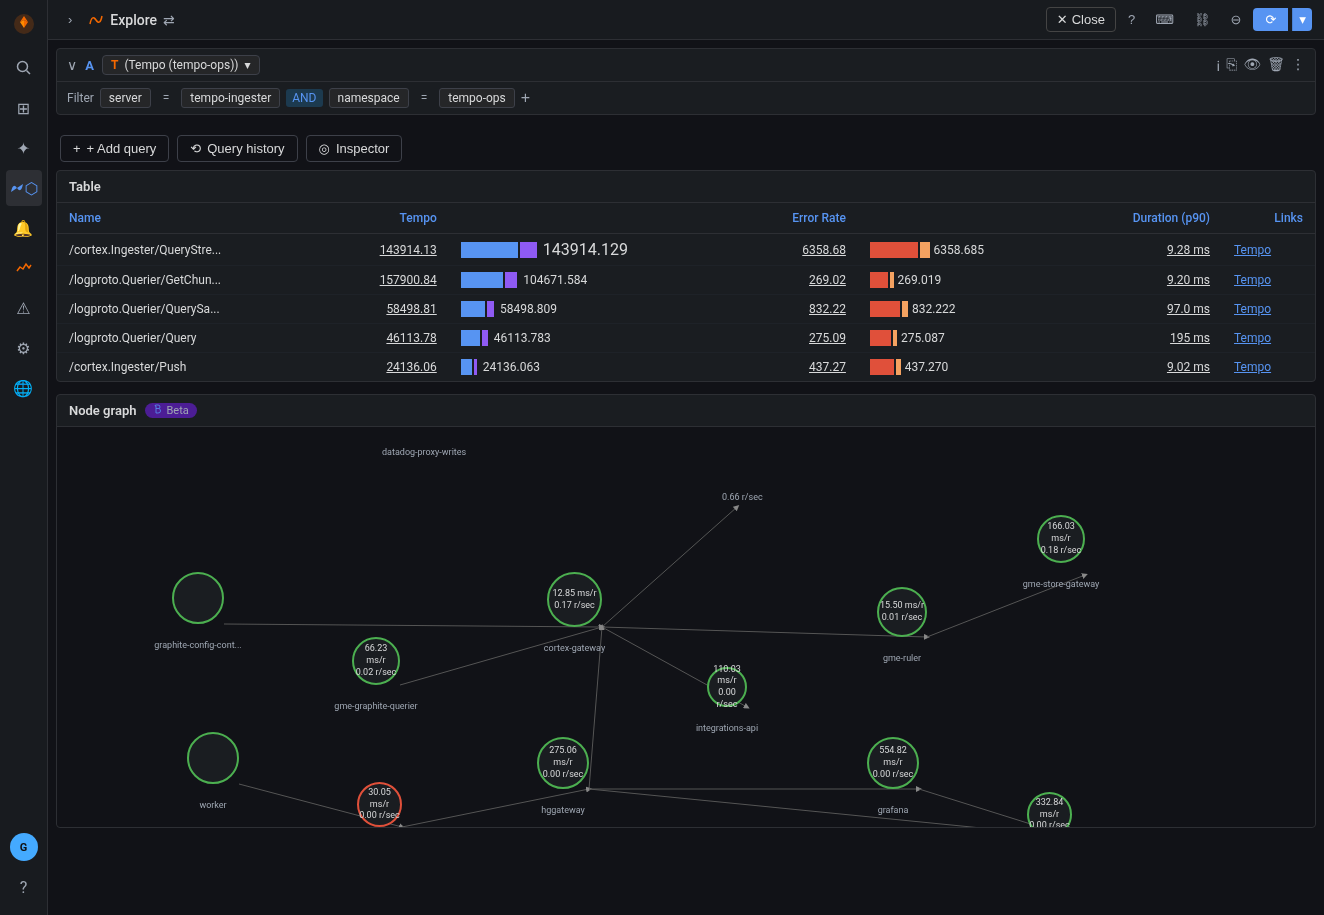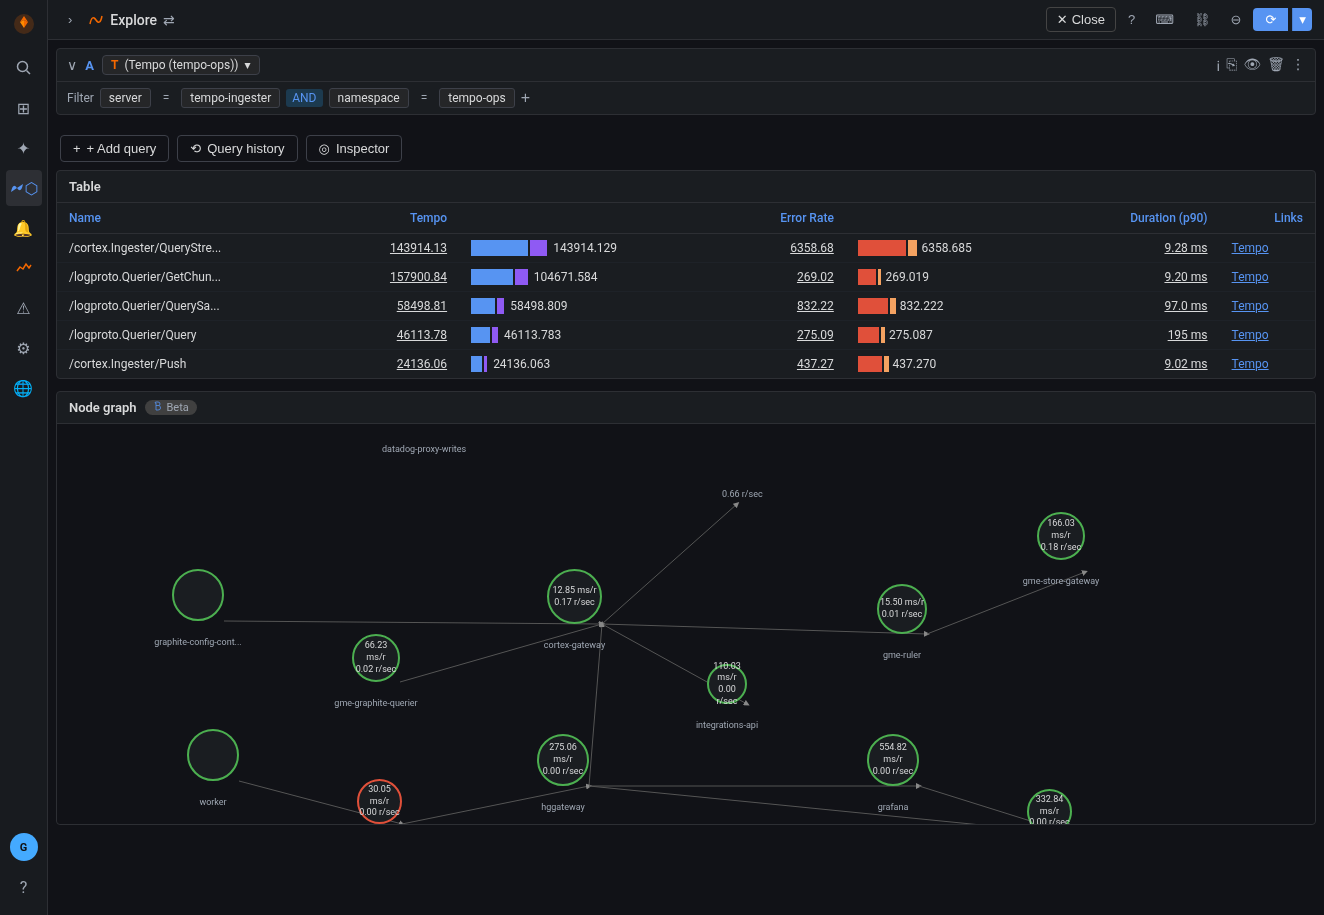--- a/index.html
+++ b/index.html
@@ -354,21 +354,21 @@
       min-height: 400px;
     }
     .node-graph-header {
       display: flex;
       align-items: center;
       padding: 8px 12px;
       border-bottom: 1px solid #2d2f34;
       gap: 8px;
     }
     .beta-badge {
-      background: #404040;
+      background: #4c1d95;
       border-radius: 10px;
       padding: 1px 8px;
       font-size: 11px;
       color: #9fa7b3;
       display: flex;
       align-items: flex-start;
       gap: 4px;
     }
     .node-graph-canvas {
       position: relative;
@@ -549,21 +549,21 @@
         <tbody id="table-body">
         <tr>
     <td class="cell-name">/cortex.Ingester/QueryStre...</td>
     <td class="cell-rate-val">143914.13</td>
     <td>
       <div class="cell-bar-container">
         <div class="bar-wrapper">
           <div class="bar-blue" style="width:57px;"></div>
           <div class="bar-purple" style="width:17.099999999999998px;"></div>
         </div>
-        <span style="color:#d8d9da;font-size:12px;">143914.129</span>
+        <span style="color:#d8d9da;font-size:16px;">143914.129</span>
       </div>
     </td>
     <td class="cell-num-right">6358.68</td>
     <td>
       <div class="cell-error-bar">
         <div class="bar-wrapper">
           <div class="bar-red" style="width:48px;"></div>
           <div class="bar-orange" style="width:9.600000000000001px;"></div>
         </div>
         <span style="color:#d8d9da;font-size:12px;">6358.685</span>

